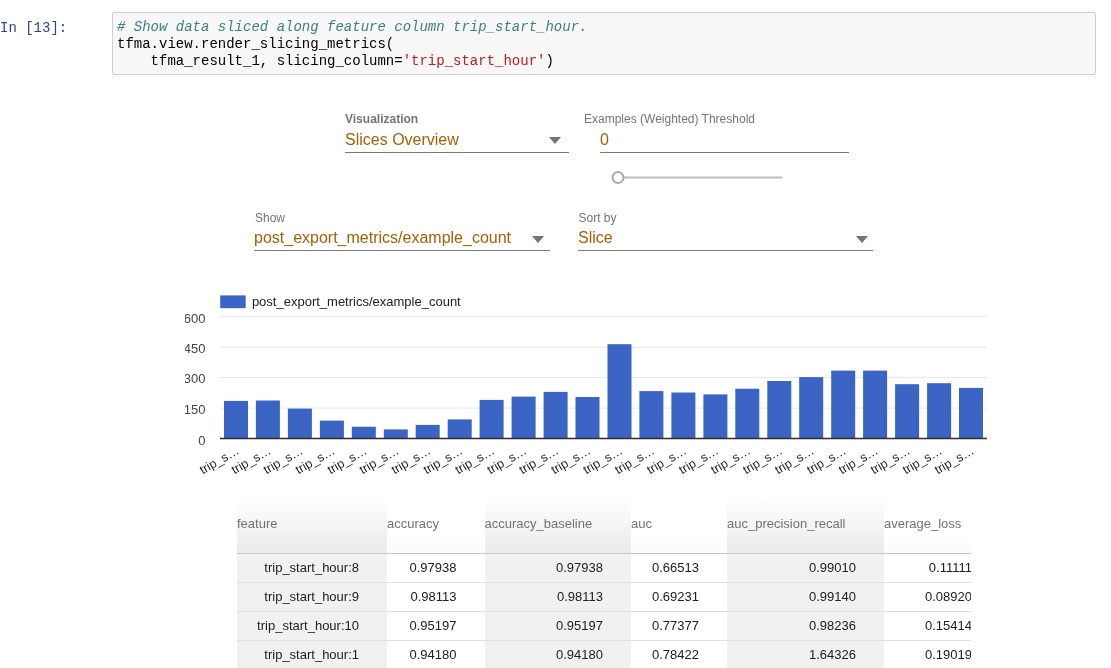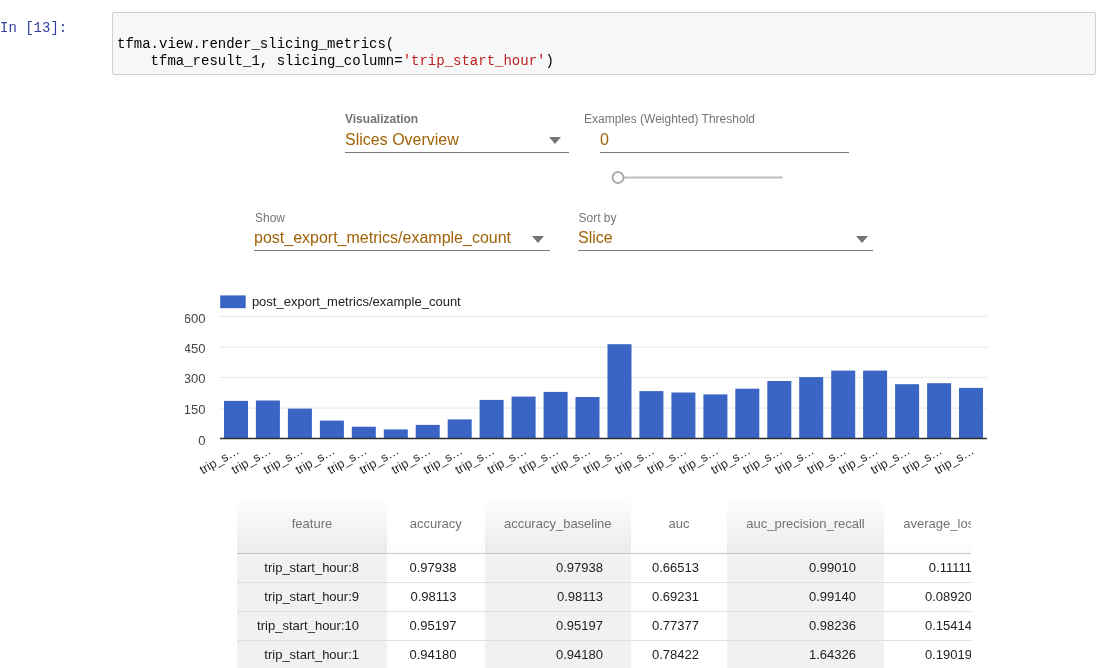--- a/index.html
+++ b/index.html
@@ -12,31 +12,31 @@
 .com { color:#408080; font-style:italic; }
 .str { color:#BA2121; }
 
 .lbl { font-size:12px; color:#757575; }
 .val { font-size:16px; color:#a16207; }
 .ctl { border-bottom:1px solid #7a7a7a; }
 .arrow { width:0; height:0; border-left:6.5px solid transparent; border-right:6.5px solid transparent; border-top:7px solid #757575; }
 
 #tblwrap { left:237px; top:498px; width:734px; height:170px; overflow:hidden; }
 table { border-collapse:collapse; table-layout:fixed; width:763px; font-size:13px; }
-th { font-weight:normal; color:#737373; height:55px; text-align:center; border-bottom:1px solid #c8c8c8; padding-bottom:3px; }
+th { font-weight:normal; color:#737373; height:55px; text-align:left; border-bottom:1px solid #c8c8c8; padding-bottom:3px; }
 th.g { background:linear-gradient(180deg,#fefefe 0%,#f8f8f8 30%,#ebebeb 100%); }
 th.w { background:linear-gradient(180deg,#ffffff 70%,#fbfbfb 100%); }
 td { color:#212121; height:29px; text-align:right; padding-right:28px; border-bottom:1px solid #e0e0e0; }
 td.g { background:#f1f1f1; }
 </style>
 </head>
 <body>
 <div class="abs" id="cell"></div>
 <div class="abs" id="prompt">In [13]:</div>
-<div class="abs" id="code">
+<div class="abs" id="code"><span class="com"># Show data sliced along feature column trip_start_hour.</span>
 tfma.view.render_slicing_metrics(
     tfma_result_1, slicing_column=<span class="str">'trip_start_hour'</span>)</div>
 
 <div class="abs lbl" style="left:345px; top:112px;font-weight:bold;">Visualization</div>
 <div class="abs val" style="left:345px; top:131px;">Slices Overview</div>
 <div class="abs arrow" style="left:549px; top:136.5px;"></div>
 <div class="abs ctl" style="left:345px; top:152px; width:224px;"></div>
 
 <div class="abs lbl" style="left:584px; top:112px;">Examples (Weighted) Threshold</div>
 <div class="abs val" style="left:600px; top:131px;">0</div>

